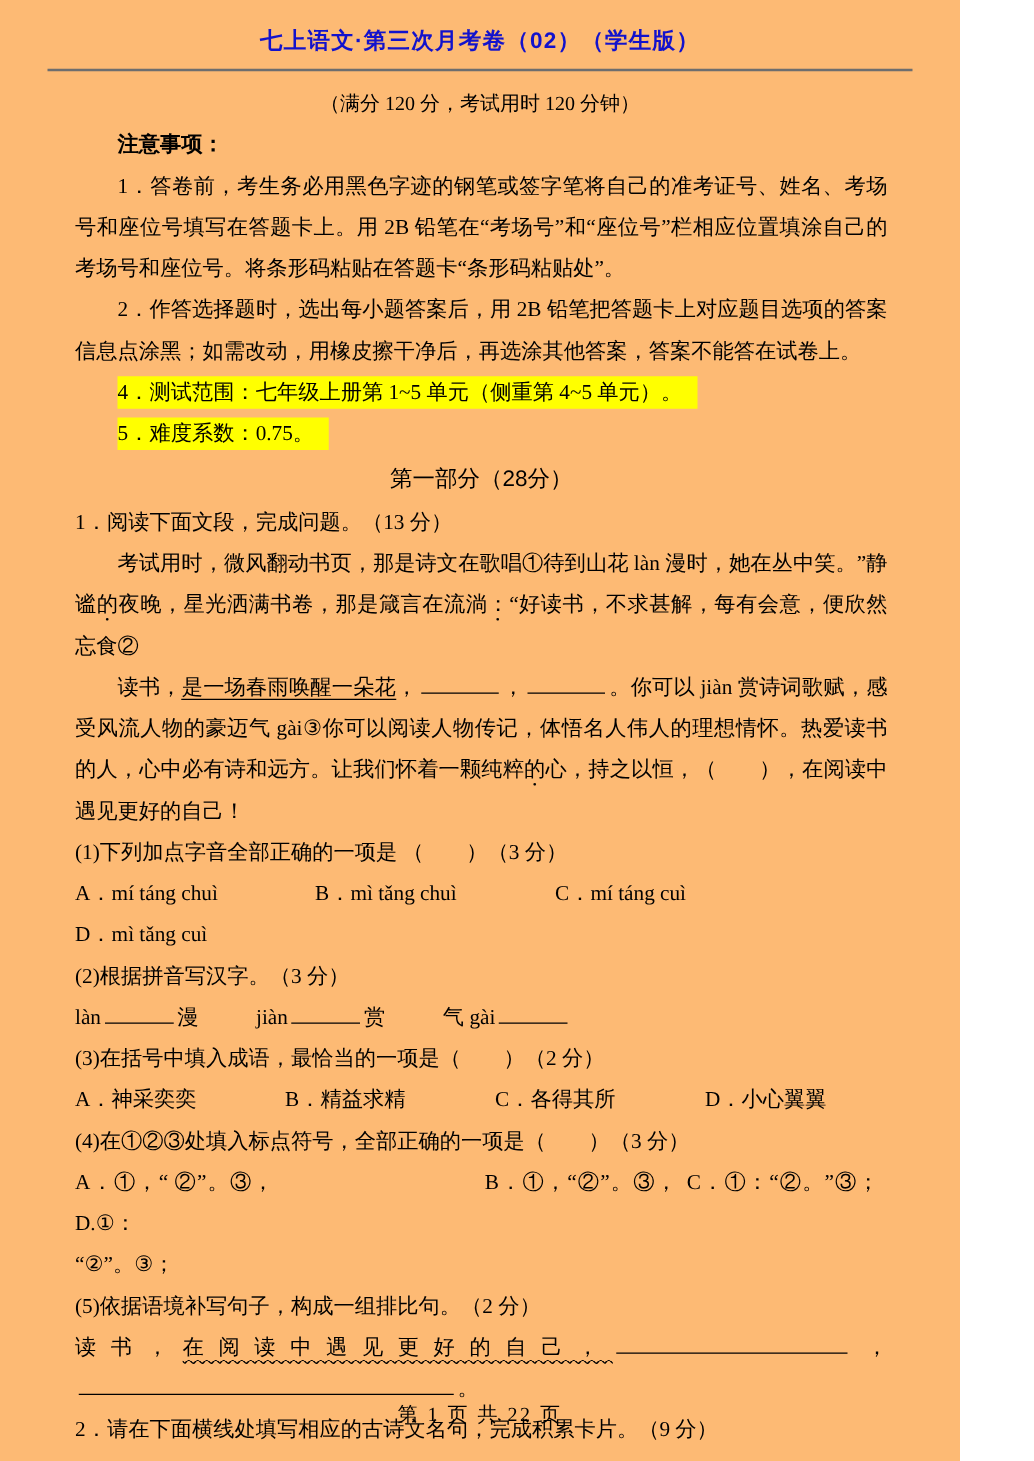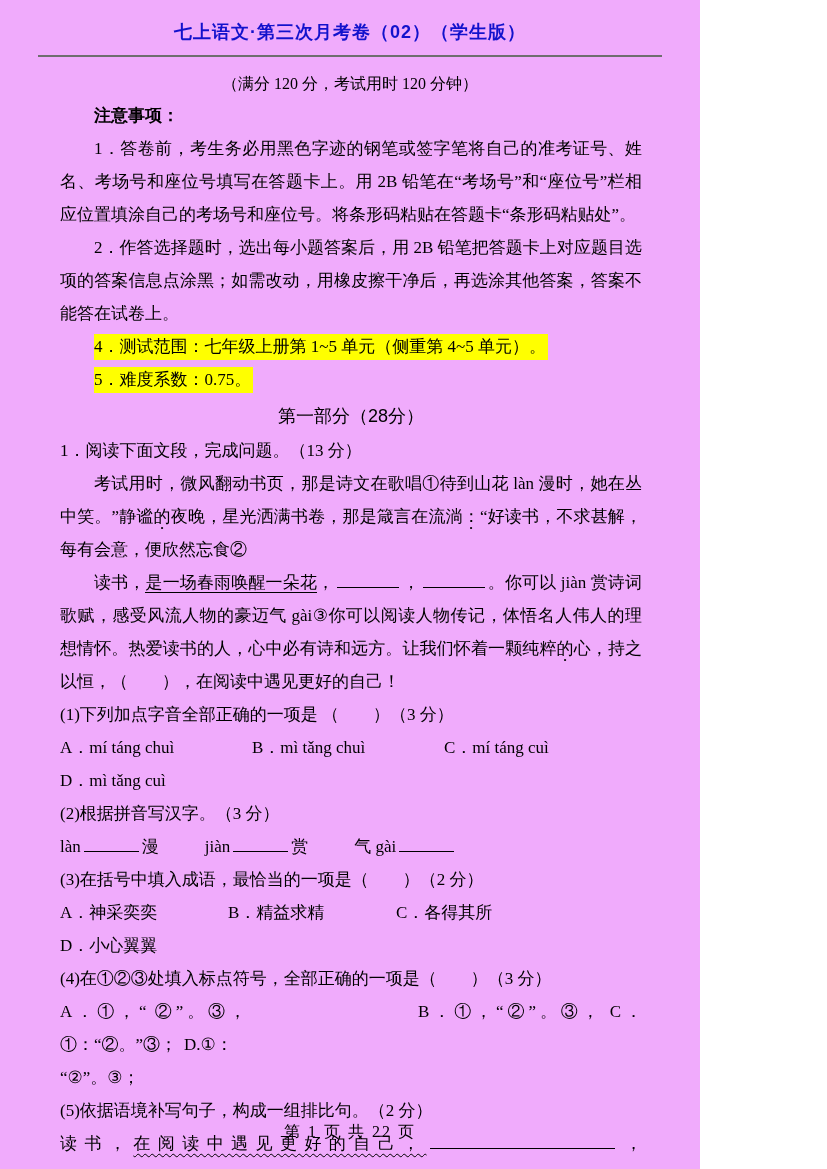--- a/index.html
+++ b/index.html
@@ -1,35 +1,35 @@
 <!DOCTYPE html>
 <html style="--accent-blue: #1212cc; --highlight-yellow: #ffff00;"><head>
 <meta charset="utf-8">
 <style>
   html,body{margin:0;padding:0;background:#ffffff;}
   .page{
-    width:700px;height:1169px;background:#f0abfc;position:relative;
+    width:768px;height:1169px;background:#fdba74;position:relative;
     box-sizing:border-box;overflow:hidden;color:#000;
     font-family:"Liberation Serif","DejaVu Serif",serif;
   }
   .content{padding:0 58px 0 60px;}
   .doc-title{
     text-align:center;padding-top:20px;font-size:18px;font-weight:bold;
     letter-spacing:1px;color:var(--accent-blue,#1212cc);
     font-family:"Liberation Sans","DejaVu Sans",sans-serif;
   }
   .rule{border:none;border-top:2px solid #6e6e6e;margin:11px 38px 0 38px;}
   .subtitle{text-align:center;font-size:16px;line-height:30px;margin:12px 0 0 0;}
   .para{font-size:17px;line-height:33px;margin:0;text-align:justify;}
   .indent{text-indent:2em;}
   .notice-head{
     font-weight:bold;text-indent:2em;
     font-family:"Liberation Sans","DejaVu Sans",sans-serif;font-size:17px;line-height:33px;margin:0;
   }
-  .hl{background:var(--highlight-yellow,#ffff00);padding:3px 2px 4px 0;}
+  .hl{background:var(--highlight-yellow,#ffff00);padding:3px 12px 4px 0;}
   .section-head{
     text-align:center;font-weight:normal;font-size:18px;line-height:36px;margin:2px 0 0 0;
     font-family:"Liberation Sans","DejaVu Sans",sans-serif;
   }
   .ul{border-bottom:1px solid #000;}
   .wavy{text-decoration:underline wavy 1px #000;text-underline-offset:4px;}
   .dot{position:relative;}
   .dot::after{
     content:"\2022";position:absolute;left:50%;bottom:-0.78em;
     transform:translateX(-50%);font-size:9px;line-height:9px;

